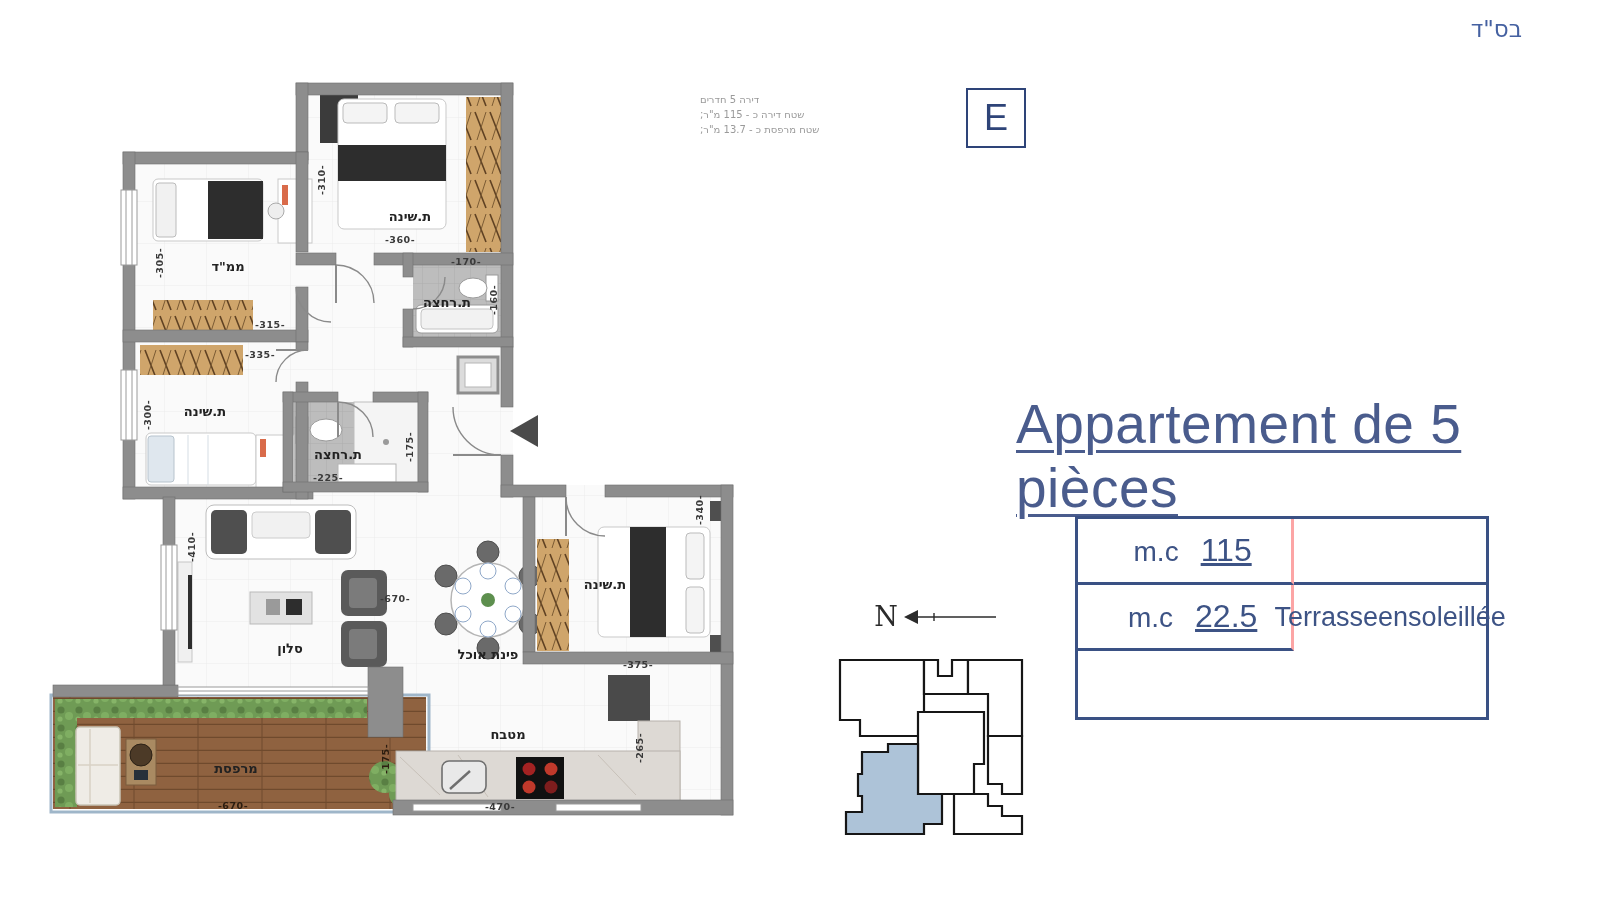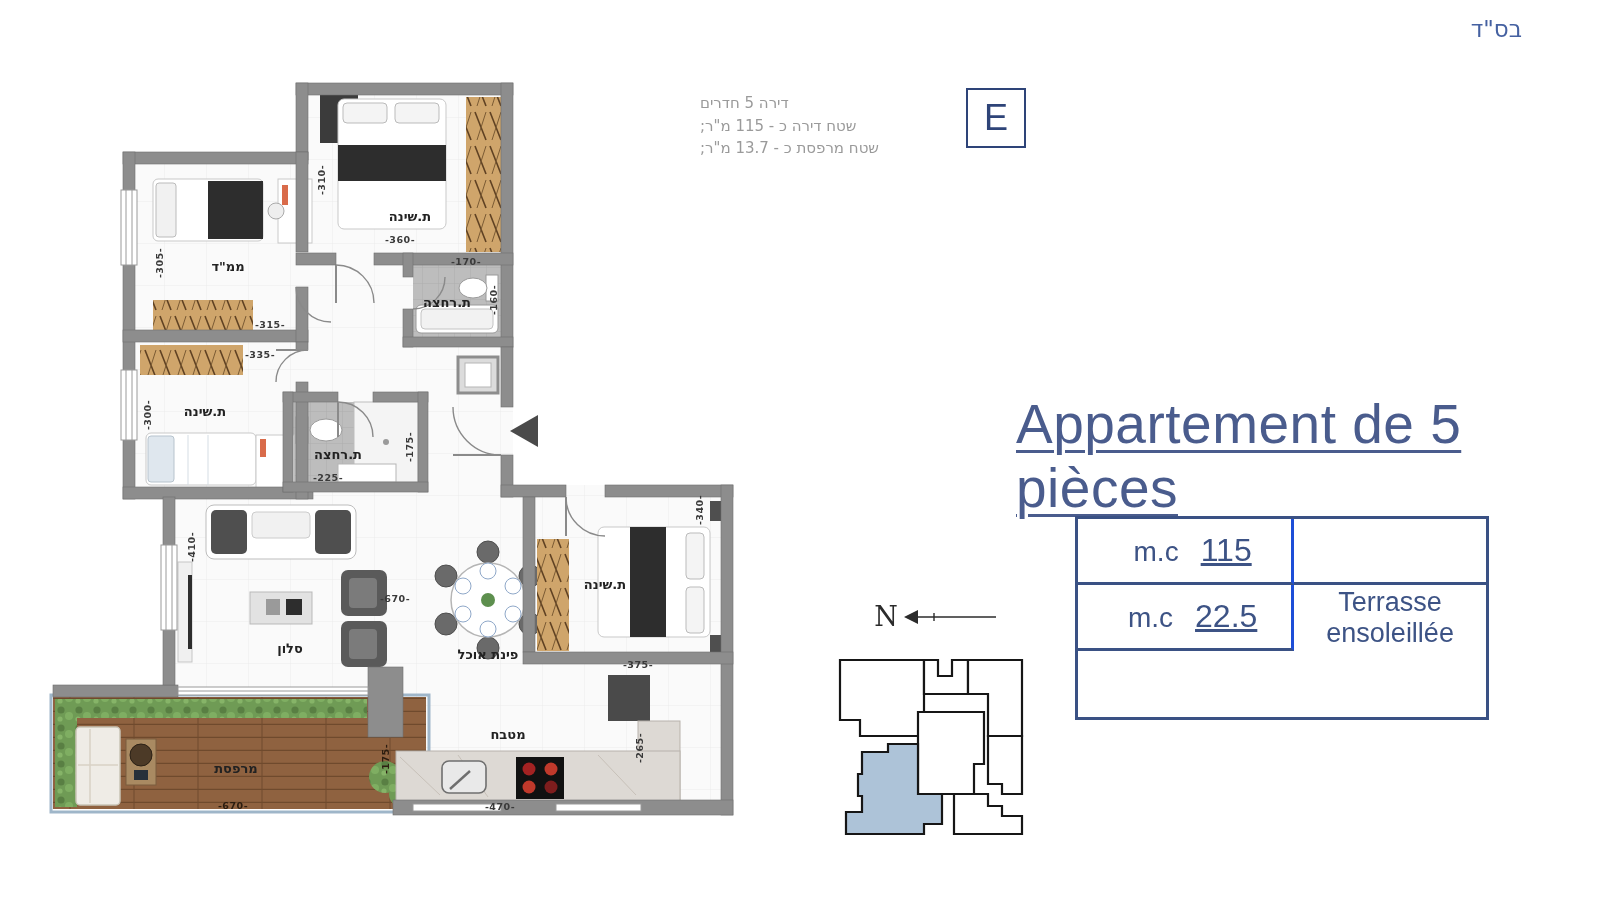--- a/index.html
+++ b/index.html
@@ -8,21 +8,21 @@
     font-family:"Liberation Sans",sans-serif;
   }
   
   .bsd{
     position:absolute;top:16px;right:78px;font-size:23px;color:#4561a1;
     font-family:"DejaVu Sans",sans-serif;direction:rtl;
   }
   
   .spec{position:absolute;top:88px;left:700px;display:flex;align-items:flex-start;}
   .spec-text{
-    width:252px;direction:rtl;text-align:left;color:#9a9a9a;font-size:15px;line-height:1.5;
+    width:252px;direction:rtl;text-align:left;color:#9a9a9a;font-size:10px;line-height:1.5;
     font-family:"DejaVu Sans",sans-serif;padding-top:4px;
   }
   .unit-box{
     width:56px;height:56px;border:2px solid #2e4478;margin-left:14px;
     display:flex;align-items:center;justify-content:center;
   }
   .unit-box span{font-size:36px;color:#2e4478;font-family:"Liberation Sans",sans-serif;}
   
   .title{
     position:absolute;top:392px;left:1016px;width:520px;
@@ -31,26 +31,26 @@
     font-family:"Liberation Sans",sans-serif;
   }
   
   .info-table{
     position:absolute;top:516px;left:1075px;width:408px;height:198px;
     border:3px solid #3a5184;display:grid;
     grid-template-columns:53% 47%;grid-template-rows:1fr 1fr 1fr;
     background:#fff;color:#3d5385;
   }
   .cell{display:flex;align-items:center;justify-content:center;font-size:29px;}
-  .cell.bR{border-right:3px solid #1d4ed8;padding-left:16px;}
+  .cell.bR{border-right:3px solid #fca5a5;padding-left:16px;}
   .cell.bB{border-bottom:3px solid #3a5184;}
   .mc{display:flex;align-items:baseline;gap:22px;}
   .mc .lbl{font-size:28px;}
   .mc .val{font-size:32px;text-decoration:underline;}
-  .two-line{flex-direction:column;line-height:1.15;font-size:27px;}
+  .two-line{flex-direction:row;line-height:1.15;font-size:27px;}
   
   .compass{position:absolute;top:598px;left:868px;}
   .compass .n{font-family:"DejaVu Serif",serif;font-size:27px;fill:#2b2b2b;}
   
   .keyplan{position:absolute;top:648px;left:826px;}
   
   .plan{position:absolute;top:75px;left:38px;}
   .room-label{font-family:"DejaVu Sans",sans-serif;font-size:13px;font-weight:bold;fill:#222;}
   .dim{font-family:"DejaVu Sans",sans-serif;font-size:9.5px;font-weight:bold;fill:#3a3a3a;letter-spacing:0.5px;}
   .dim-deck{fill:#2c1d10;}

